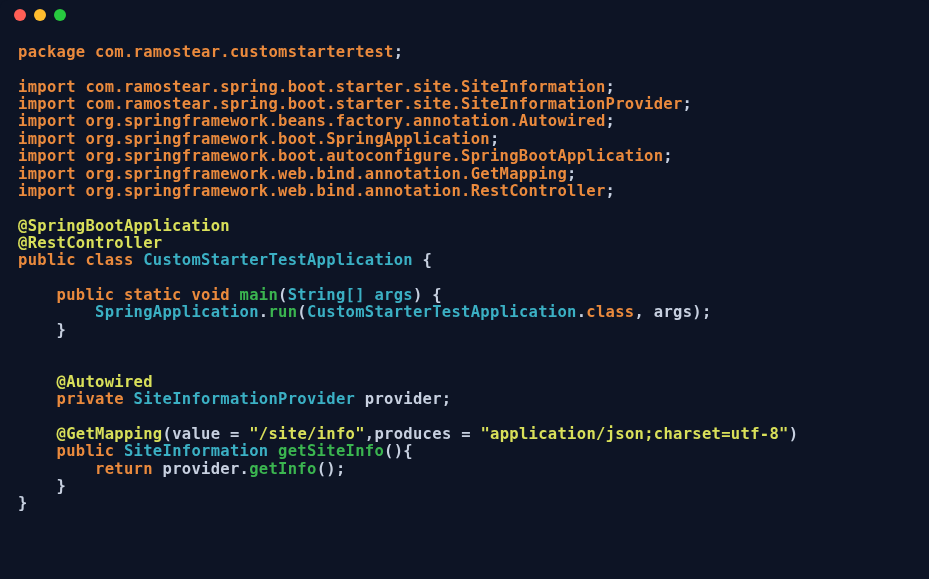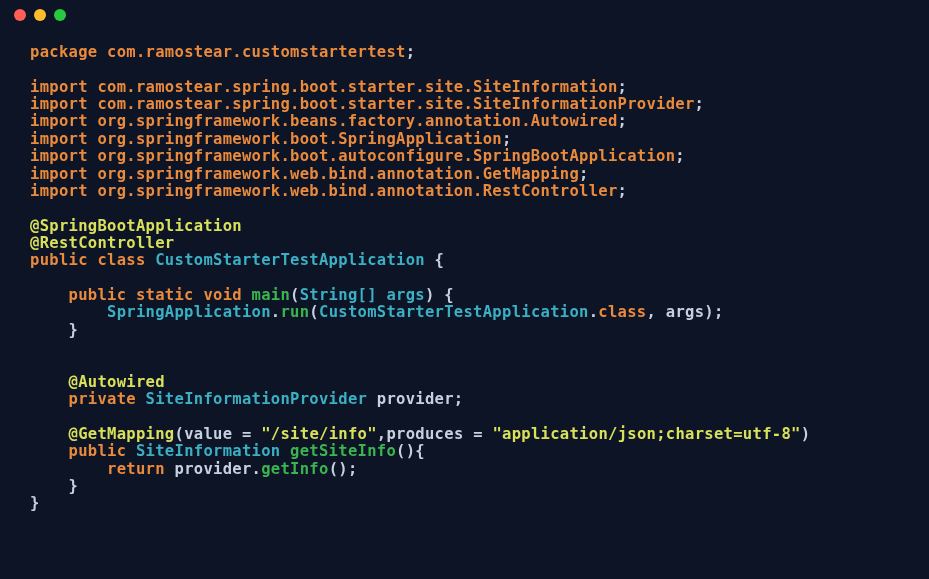--- a/index.html
+++ b/index.html
@@ -27,21 +27,21 @@
     }
     .dot {
       width: 12px;
       height: 12px;
       border-radius: 50%;
     }
     .dot-red { background: #ff5f56; }
     .dot-yellow { background: #ffbd2e; }
     .dot-green { background: #27c93f; }
     .code {
-      padding: 14px 30px;
+      padding: 14px 18px;
       white-space: pre;
       line-height: 1.12;
       letter-spacing: 0.3px;
       color: #c7d0e0;
     }
     .kw { color: #ea8a3d; }        
     .pkg { color: #ea8a3d; }       
     .cls { color: #3bb0c4; }       
     .ann { color: #d9e05a; }       
     .mth { color: #3bb550; }       

